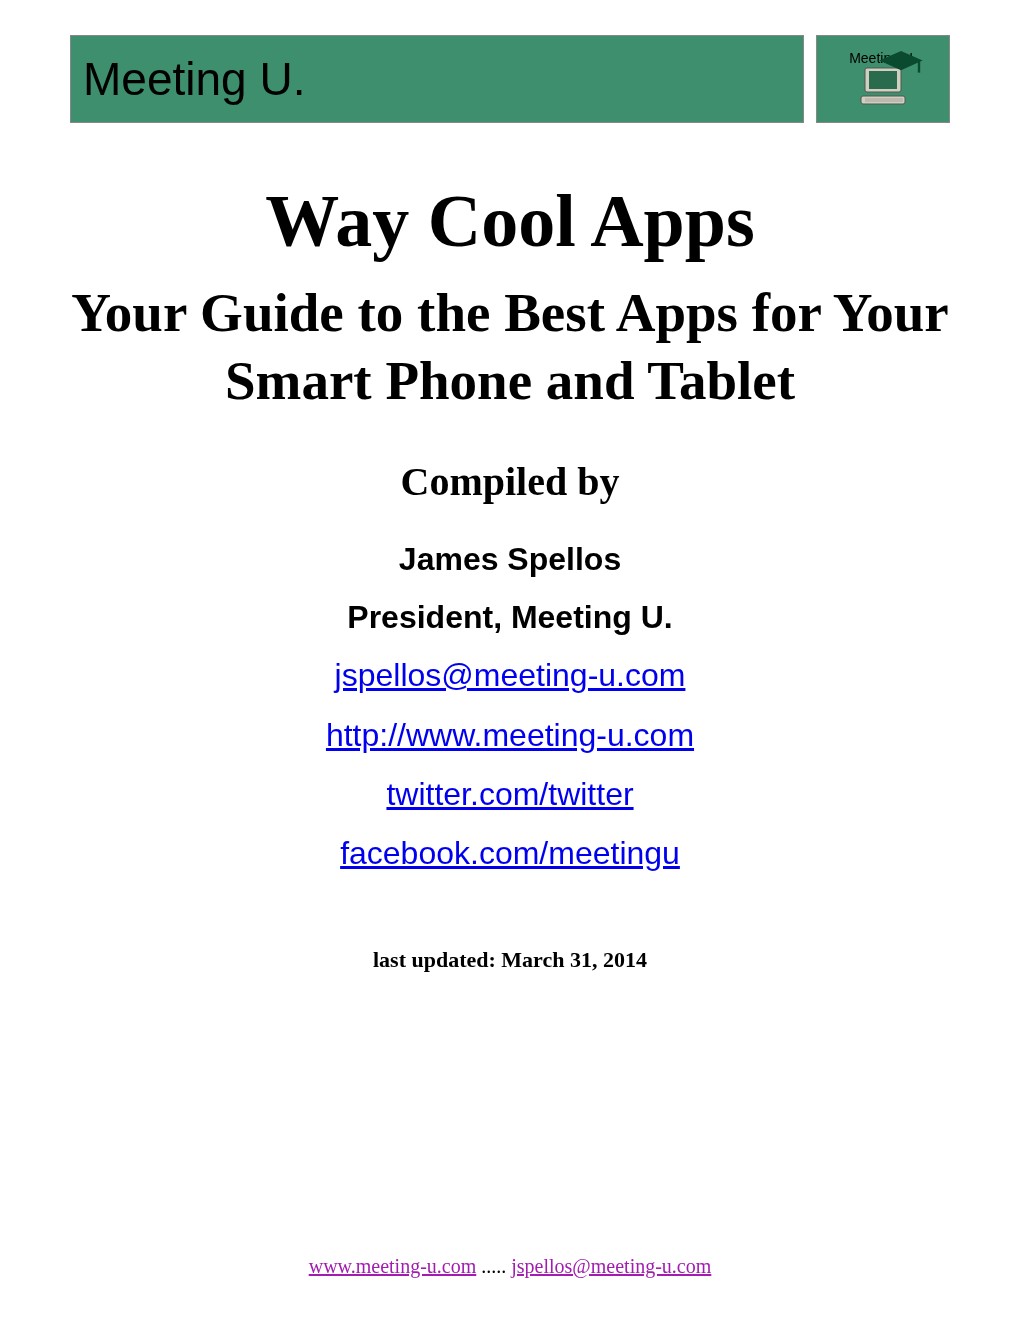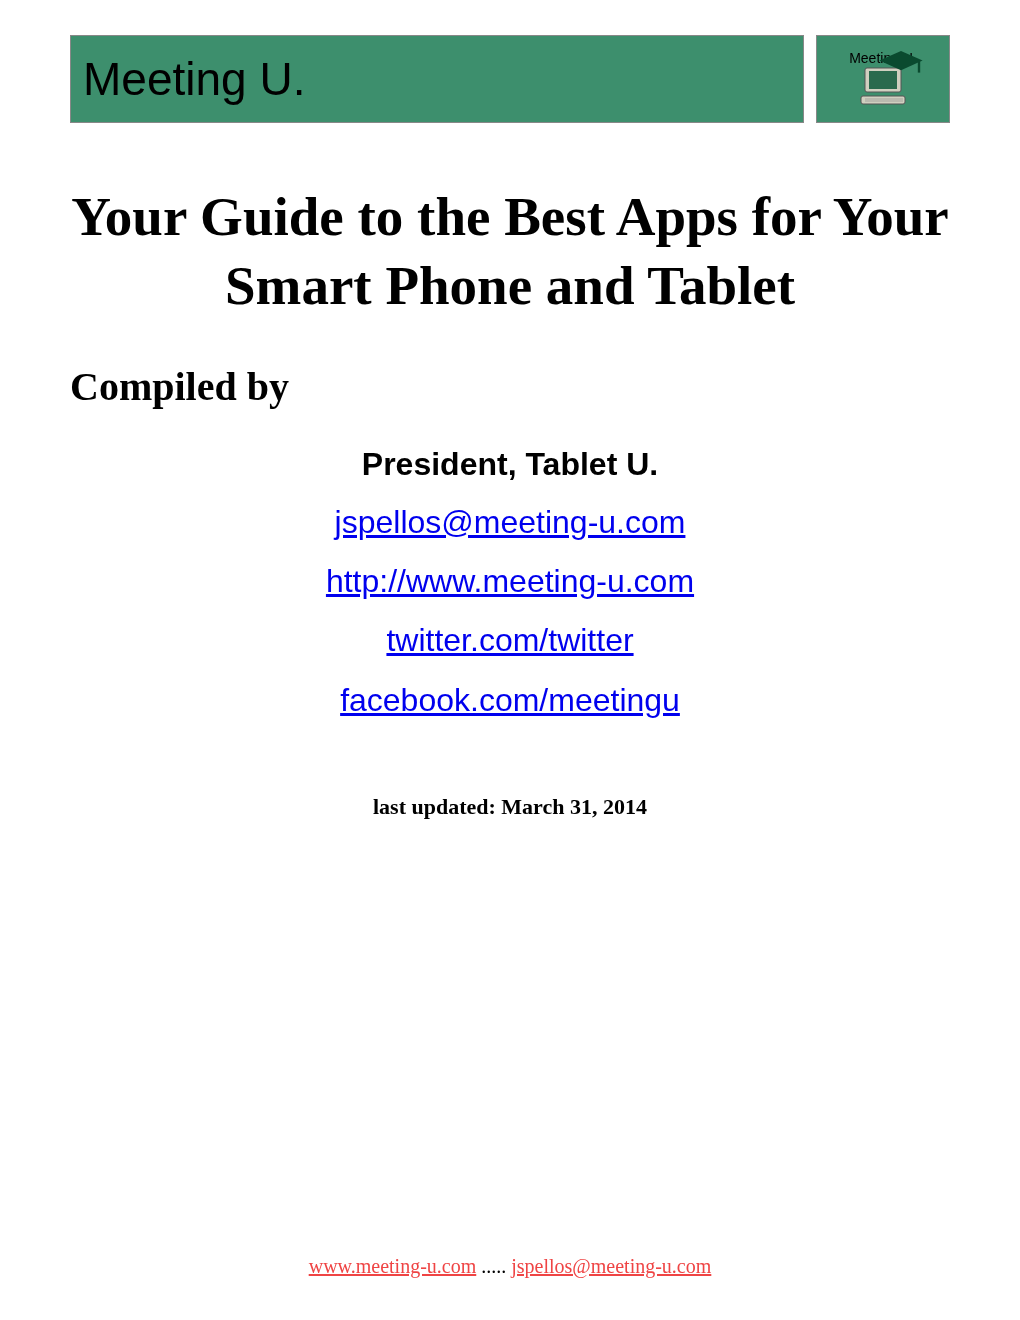--- a/index.html
+++ b/index.html
@@ -75,20 +75,21 @@
       font-weight: bold;
       font-size: 55px;
       margin: 0 0 42px 0;
       text-align: center;
       line-height: 1.25;
     }
     .compiled {
       font-family: "Times New Roman", Times, serif;
       font-weight: bold;
       font-size: 40px;
+      text-align: center;
       margin: 0 0 26px 0;
     }
     .arial {
       font-family: Arial, Helvetica, sans-serif;
       font-weight: bold;
       font-size: 32px;
       text-align: center;
       line-height: 1.8;
       margin: 0;
     }
@@ -113,21 +114,21 @@
     .footer {
       position: absolute;
       bottom: 42px;
       left: 0;
       width: 100%;
       text-align: center;
       font-family: "Times New Roman", Times, serif;
       font-size: 20px;
     }
     .footer .footer-link {
-      color: #ef4444;
+      color: #a21caf;
       text-decoration: underline;
       cursor: pointer;
     }
     .footer-separator {
       color: #000;
     }
     .pagecount {
       margin-top: 18px;
       font-size: 20px;
     }
@@ -157,24 +158,26 @@
       <svg viewBox="0 0 48 42">
         <rect x="6" y="2" width="36" height="24" rx="2" fill="#d0d0c0" stroke="#555" stroke-width="1"></rect>
         <rect x="10" y="5" width="28" height="18" fill="#2a6a4d"></rect>
         <rect x="2" y="30" width="44" height="8" rx="2" fill="#d0d0c0" stroke="#555" stroke-width="1"></rect>
         <line x1="6" y1="33" x2="44" y2="33" stroke="#888" stroke-width="0.6"></line>
         <line x1="6" y1="35" x2="44" y2="35" stroke="#888" stroke-width="0.6"></line>
       </svg>
     </div>
   </div>
 
+  <h1 class="title">Way Cool Apps</h1>
   <h2 class="subtitle">Your Guide to the Best Apps for Your Smart Phone and Tablet</h2>
 
   <p class="compiled">Compiled by</p>
-  <p class="arial">President, Tablet U.</p>
+  <p class="arial">James Spellos</p>
+  <p class="arial">President, Meeting U.</p>
 
   <a class="link">jspellos@meeting-u.com</a>
   <a class="link">http://www.meeting-u.com</a>
   <a class="link">twitter.com/twitter</a>
   <a class="link">facebook.com/meetingu</a>
 
   <p class="updated">last updated: March 31, 2014</p>
 
   <div class="footer">
     <div>

